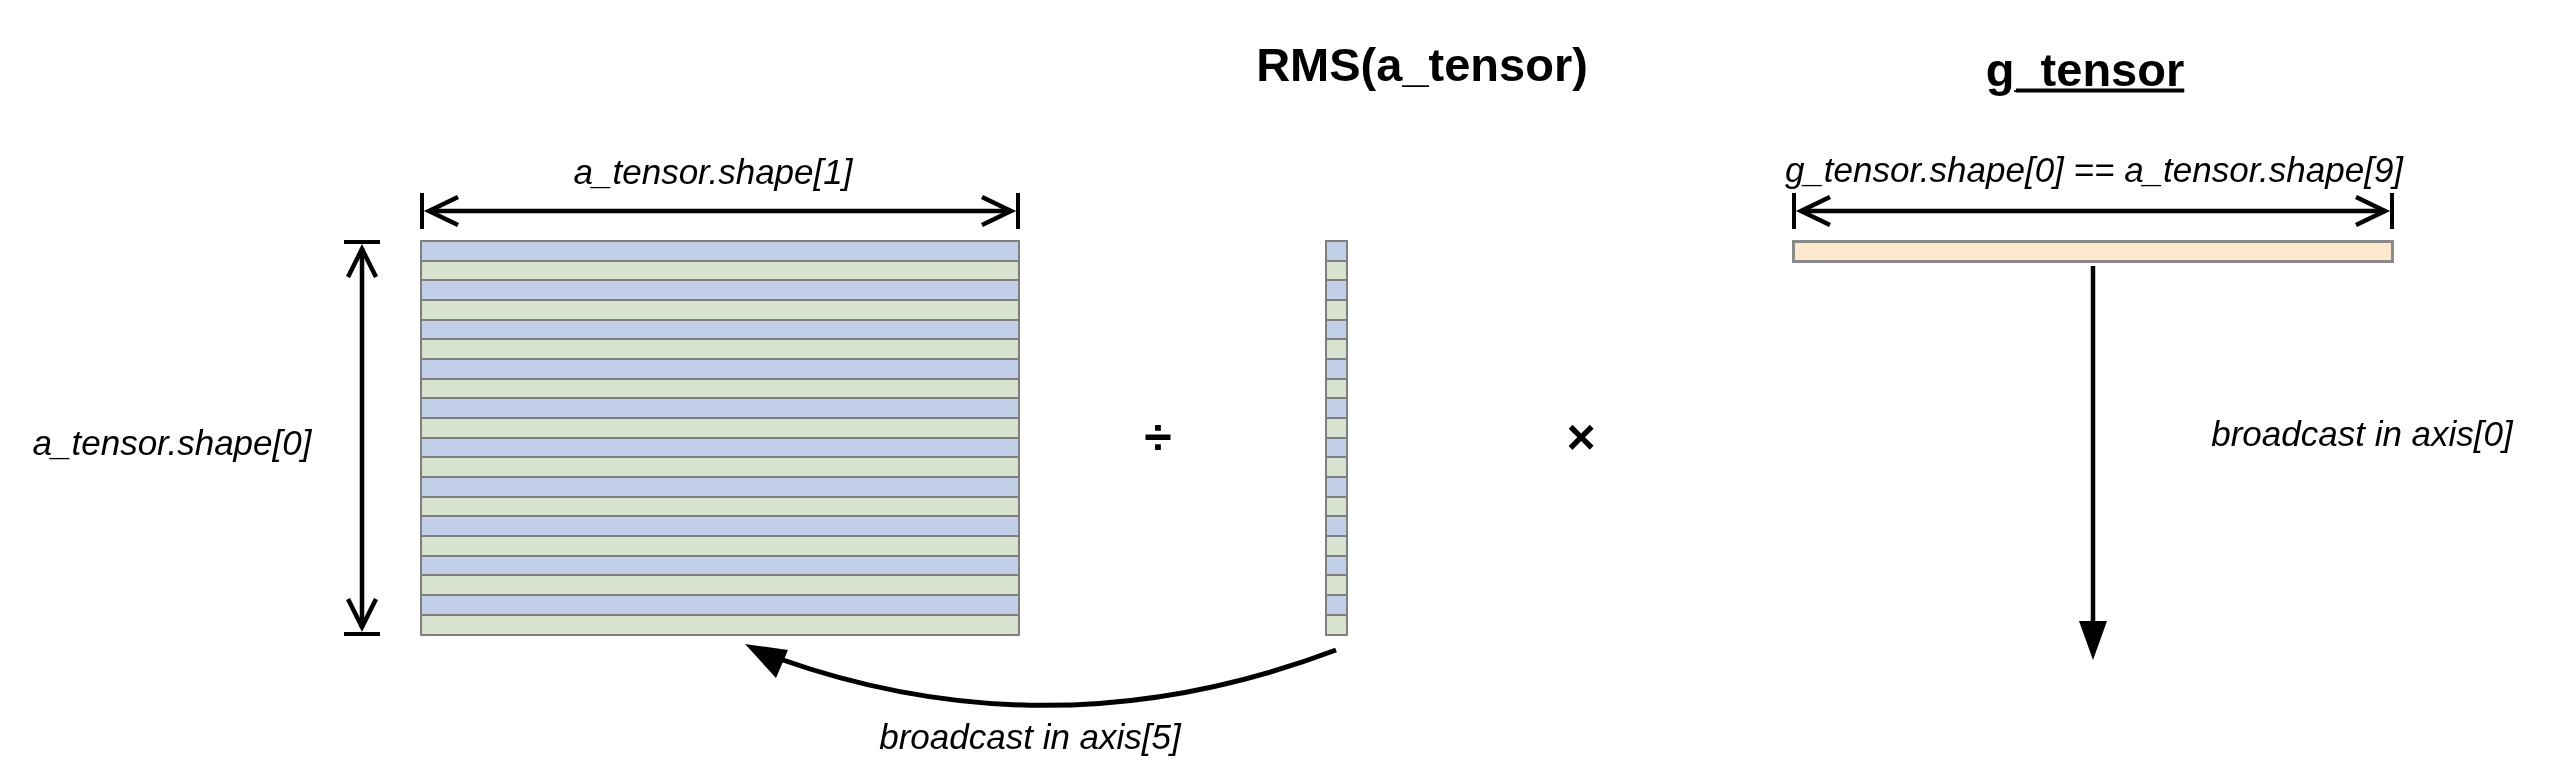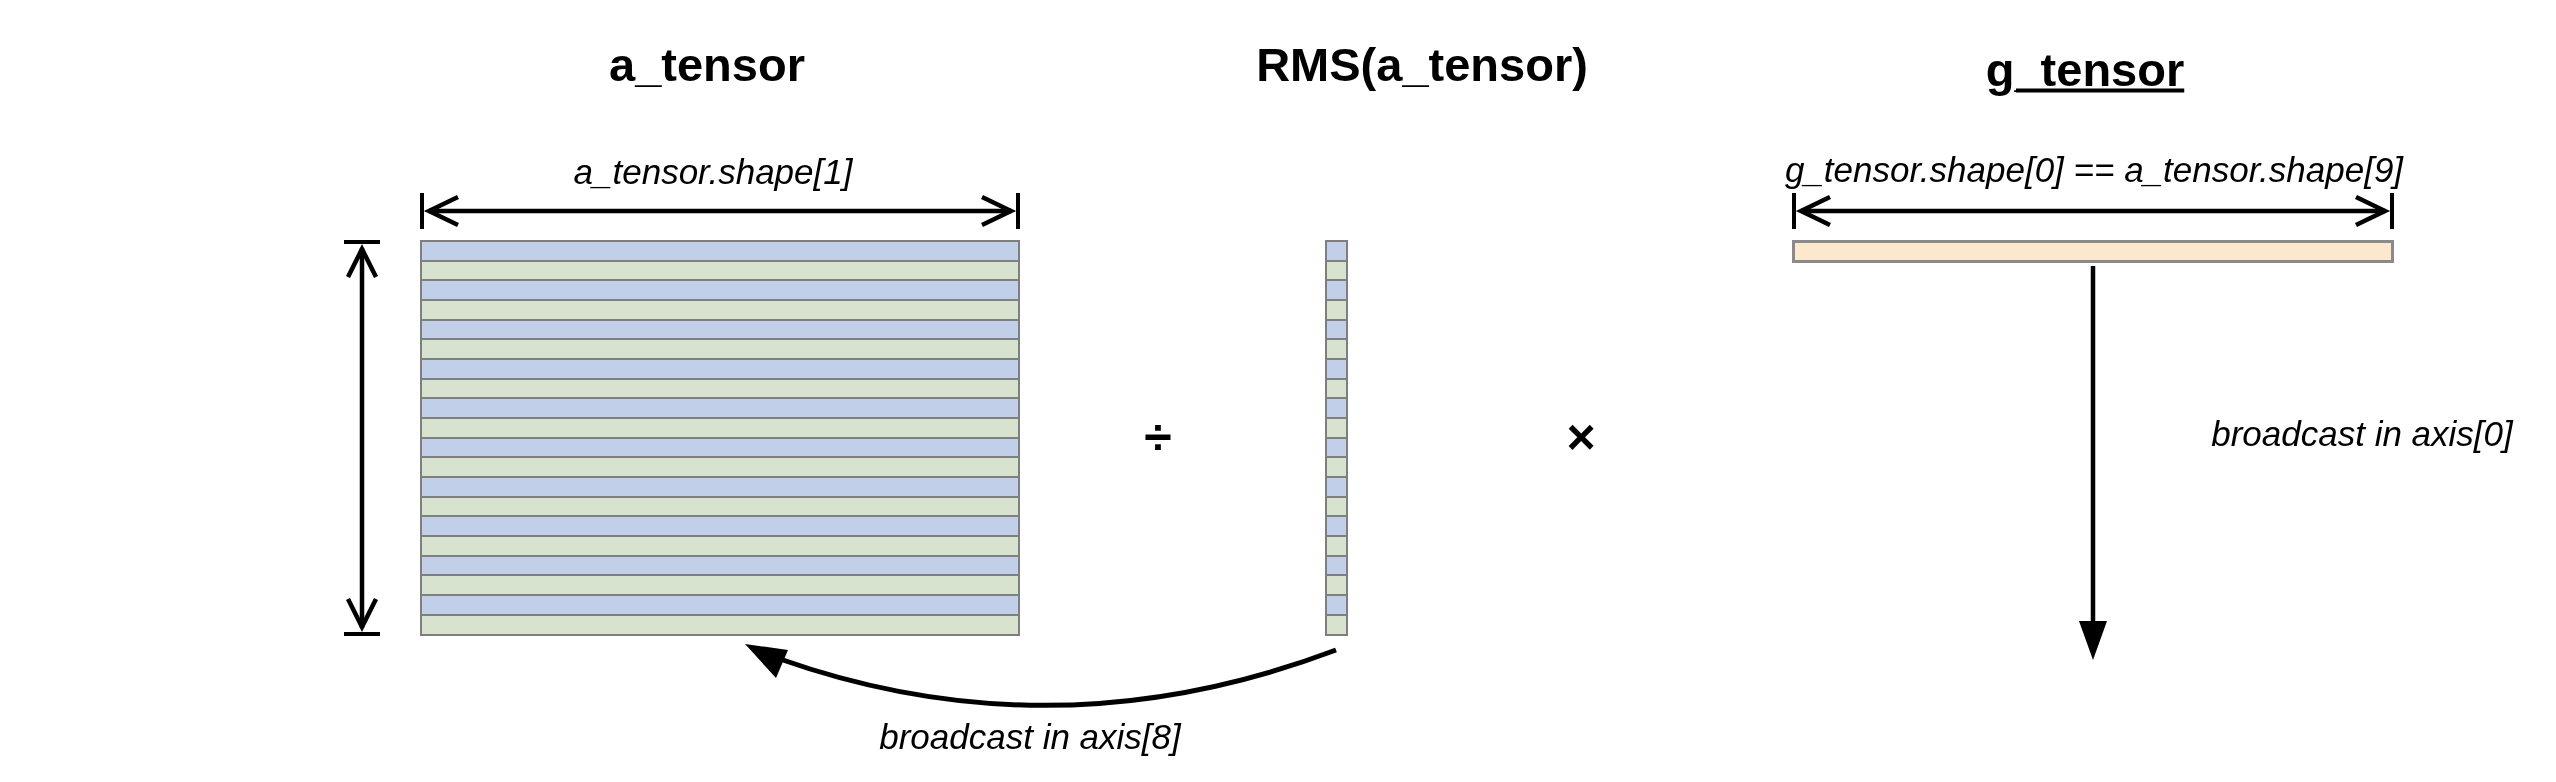--- a/index.html
+++ b/index.html
@@ -47,28 +47,28 @@
     left: 0; top: 0;
     width: 2556px; height: 782px;
     pointer-events: none;
   }
 </style>
 </head>
 <body>
 
 <div class="canvas">
 
-  <div class="abs title" style="left:707px; top:64px;">a_tensor</div>
   <div class="abs title" style="left:1374px; top:64px;margin-left:48px;">RMS(a_tensor)</div>
   <div class="abs title" style="left:2085px; top:69px;text-decoration:underline;">g_tensor</div>
 
   <div class="abs lbl" style="left:713px; top:172px;">a_tensor.shape[1]</div>
+  <div class="abs lbl" style="left:172px; top:443px;">a_tensor.shape[0]</div>
   <div class="abs lbl" style="left:2094px; top:170px;">g_tensor.shape[0] == a_tensor.shape[9]</div>
   <div class="abs lbl" style="left:2362px; top:434px;">broadcast in axis[0]</div>
-  <div class="abs lbl" style="left:1030px; top:737px;">broadcast in axis[8]</div>
+  <div class="abs lbl" style="left:1030px; top:737px;">broadcast in axis[5]</div>
 
   <div class="abs op" style="left:1158px; top:437px;">÷</div>
   <div class="abs op" style="left:1581px; top:437px;">×</div>
 
   <div class="matrix" id="a-matrix">
       <div class="cell" style="background: rgb(193, 208, 232); border-color: rgb(127, 127, 127);"></div>
       <div class="cell" style="background: rgb(215, 227, 207); border-color: rgb(127, 127, 127);"></div>
       <div class="cell" style="background: rgb(193, 208, 232); border-color: rgb(127, 127, 127);"></div>
       <div class="cell" style="background: rgb(215, 227, 207); border-color: rgb(127, 127, 127);"></div>
       <div class="cell" style="background: rgb(193, 208, 232); border-color: rgb(127, 127, 127);"></div>

